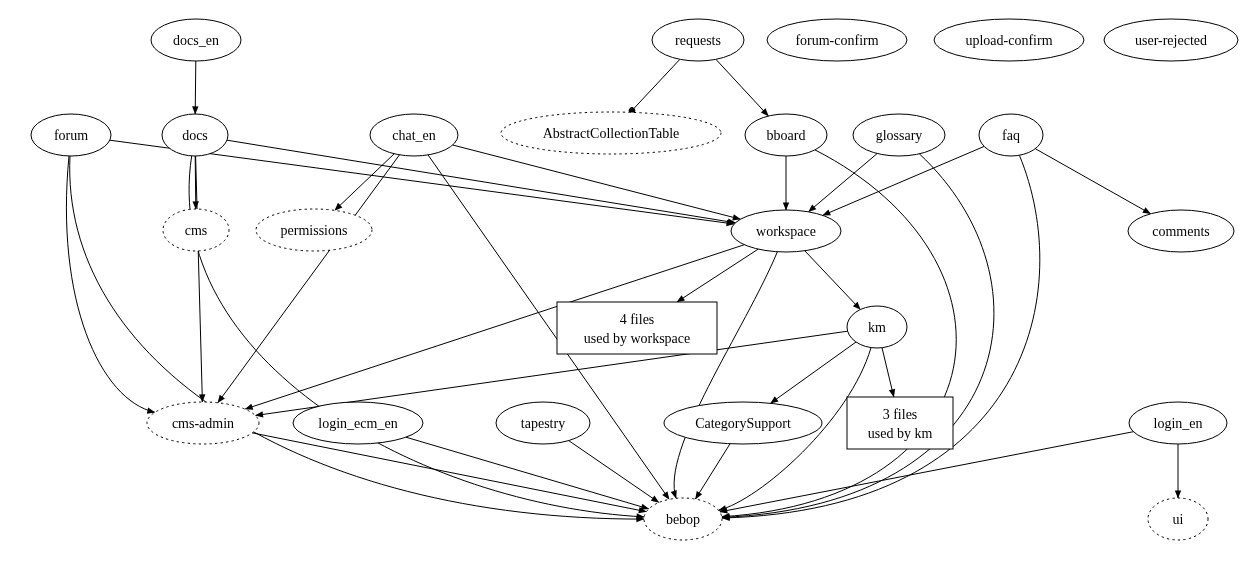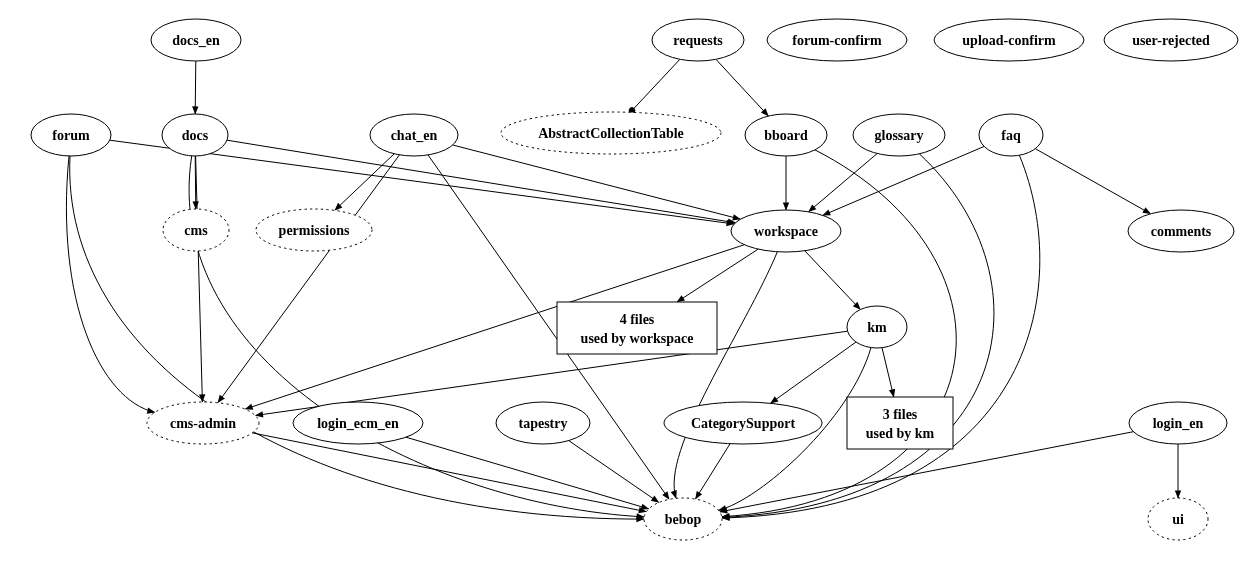--- a/index.html
+++ b/index.html
@@ -6,21 +6,20 @@
     margin: 0;
     padding: 0;
     background: #ffffff;
   }
   .stage {
     position: relative;
     width: 1244px;
     height: 561px;
     background: #ffffff;
     overflow: hidden;
-    font-weight: bold;
   }
   svg { display: block; }
   .edge {
     fill: none;
     stroke: #000000;
     stroke-width: 1;
   }
   .node-shape {
     fill: #ffffff;
     stroke: #000000;

